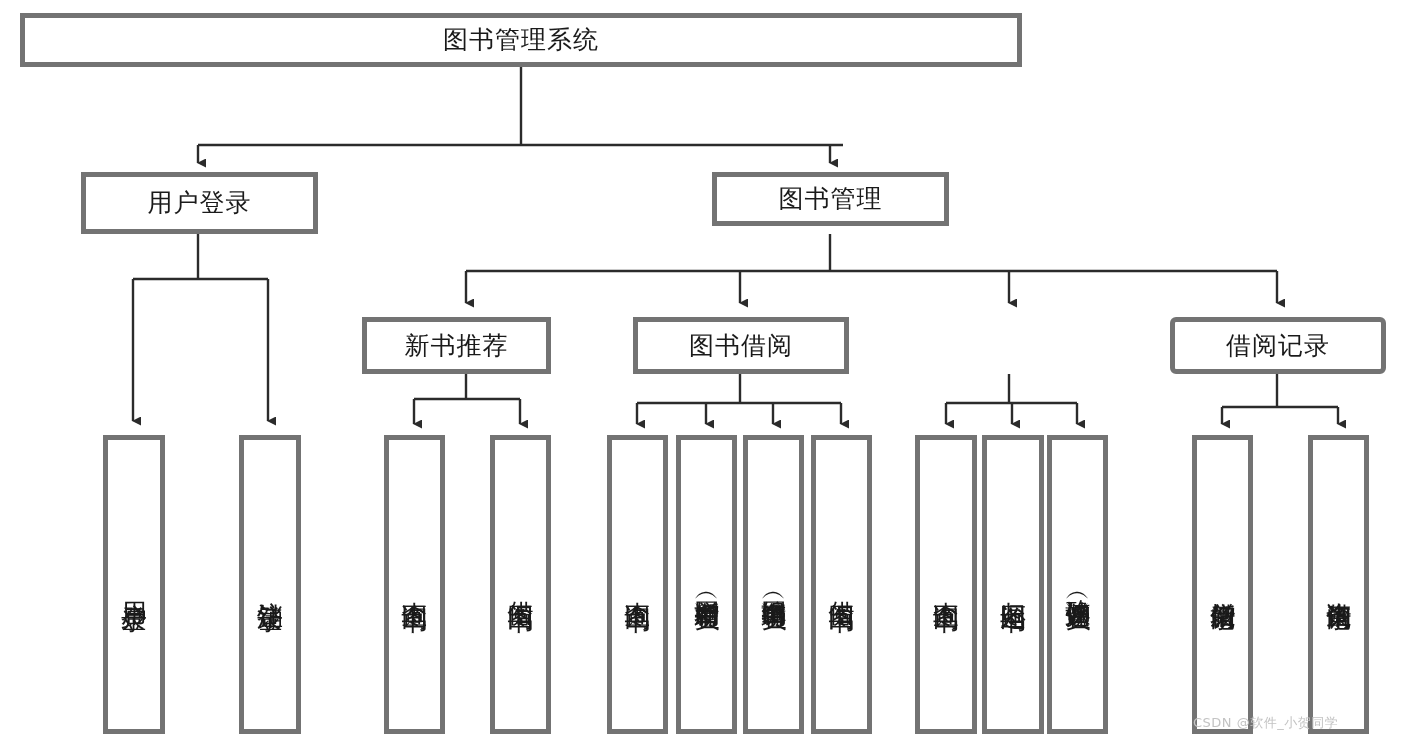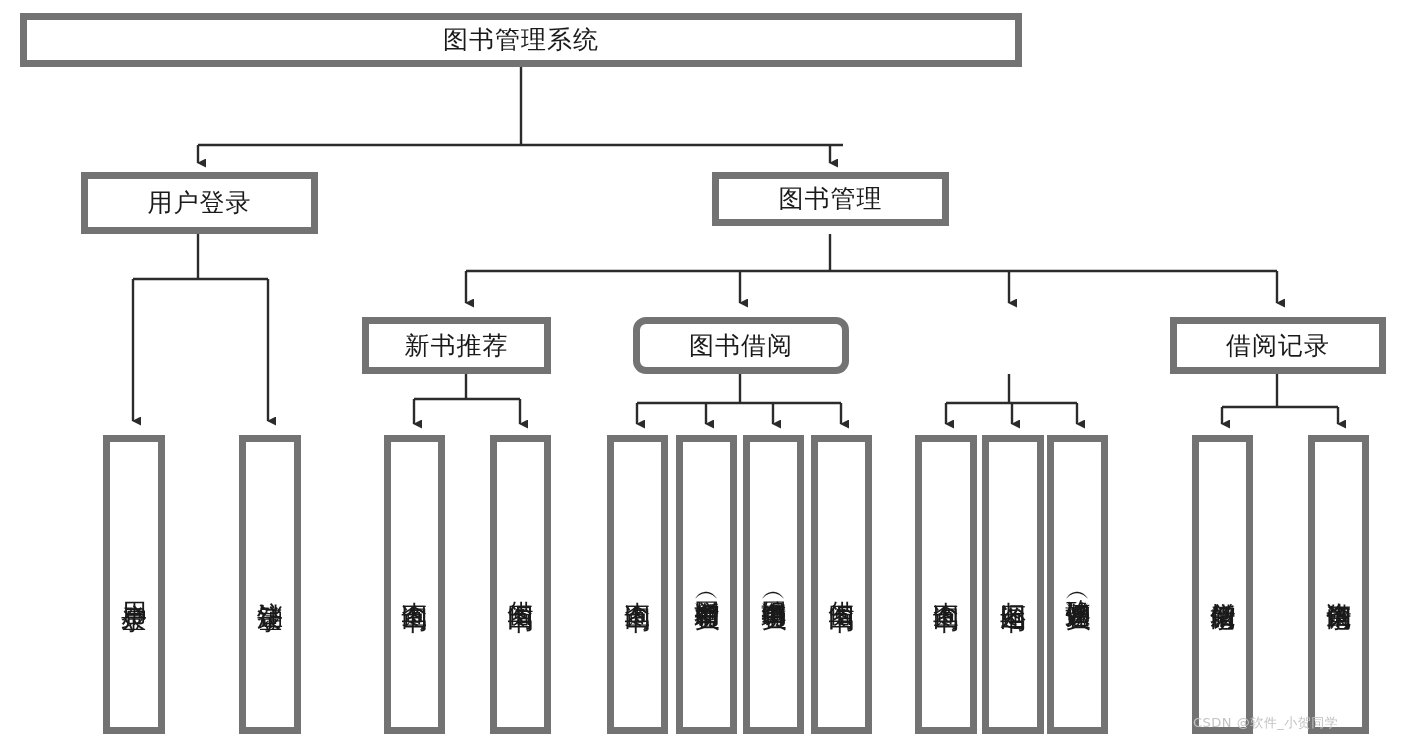--- a/index.html
+++ b/index.html
@@ -20,21 +20,21 @@
   #diagram-svg {
     position: absolute;
     left: 0;
     top: 0;
     width: 1405px;
     height: 747px;
   }
   .node {
     position: absolute;
     box-sizing: border-box;
-    border: 7px solid #737373;
+    border: 5px solid #737373;
     background: #ffffff;
     display: flex;
     align-items: center;
     justify-content: center;
     color: #1a1a1a;
   }
   .node-h {
     font-size: 25px;
     letter-spacing: 1px;
     line-height: 1.1;
@@ -126,24 +126,24 @@
   <div class="node node-h" style="left:81px;top:172px;width:237px;height:62px;">
     <span>用户登录</span>
   </div>
   <div class="node node-h" style="left:712px;top:172px;width:237px;height:54px;">
     <span>图书管理</span>
   </div>
 
   <div class="node node-h" style="left:362px;top:317px;width:189px;height:57px;">
     <span>新书推荐</span>
   </div>
-  <div class="node node-h" style="left:633px;top:317px;width:216px;height:57px;border-radius:13px;">
+  <div class="node node-h" style="left:633px;top:317px;width:216px;height:57px;">
     <span>图书借阅</span>
   </div>
-  <div class="node node-h" style="left:1170px;top:317px;width:216px;height:57px;">
+  <div class="node node-h" style="left:1170px;top:317px;width:216px;height:57px;border-radius:6px;">
     <span>借阅记录</span>
   </div>
 
   <div class="node node-v" style="left:103px;top:435px;width:62px;height:299px;">
     <span>用户登录</span>
   </div>
   <div class="node node-v" style="left:239px;top:435px;width:62px;height:299px;">
     <span>注销登录</span>
   </div>
 

